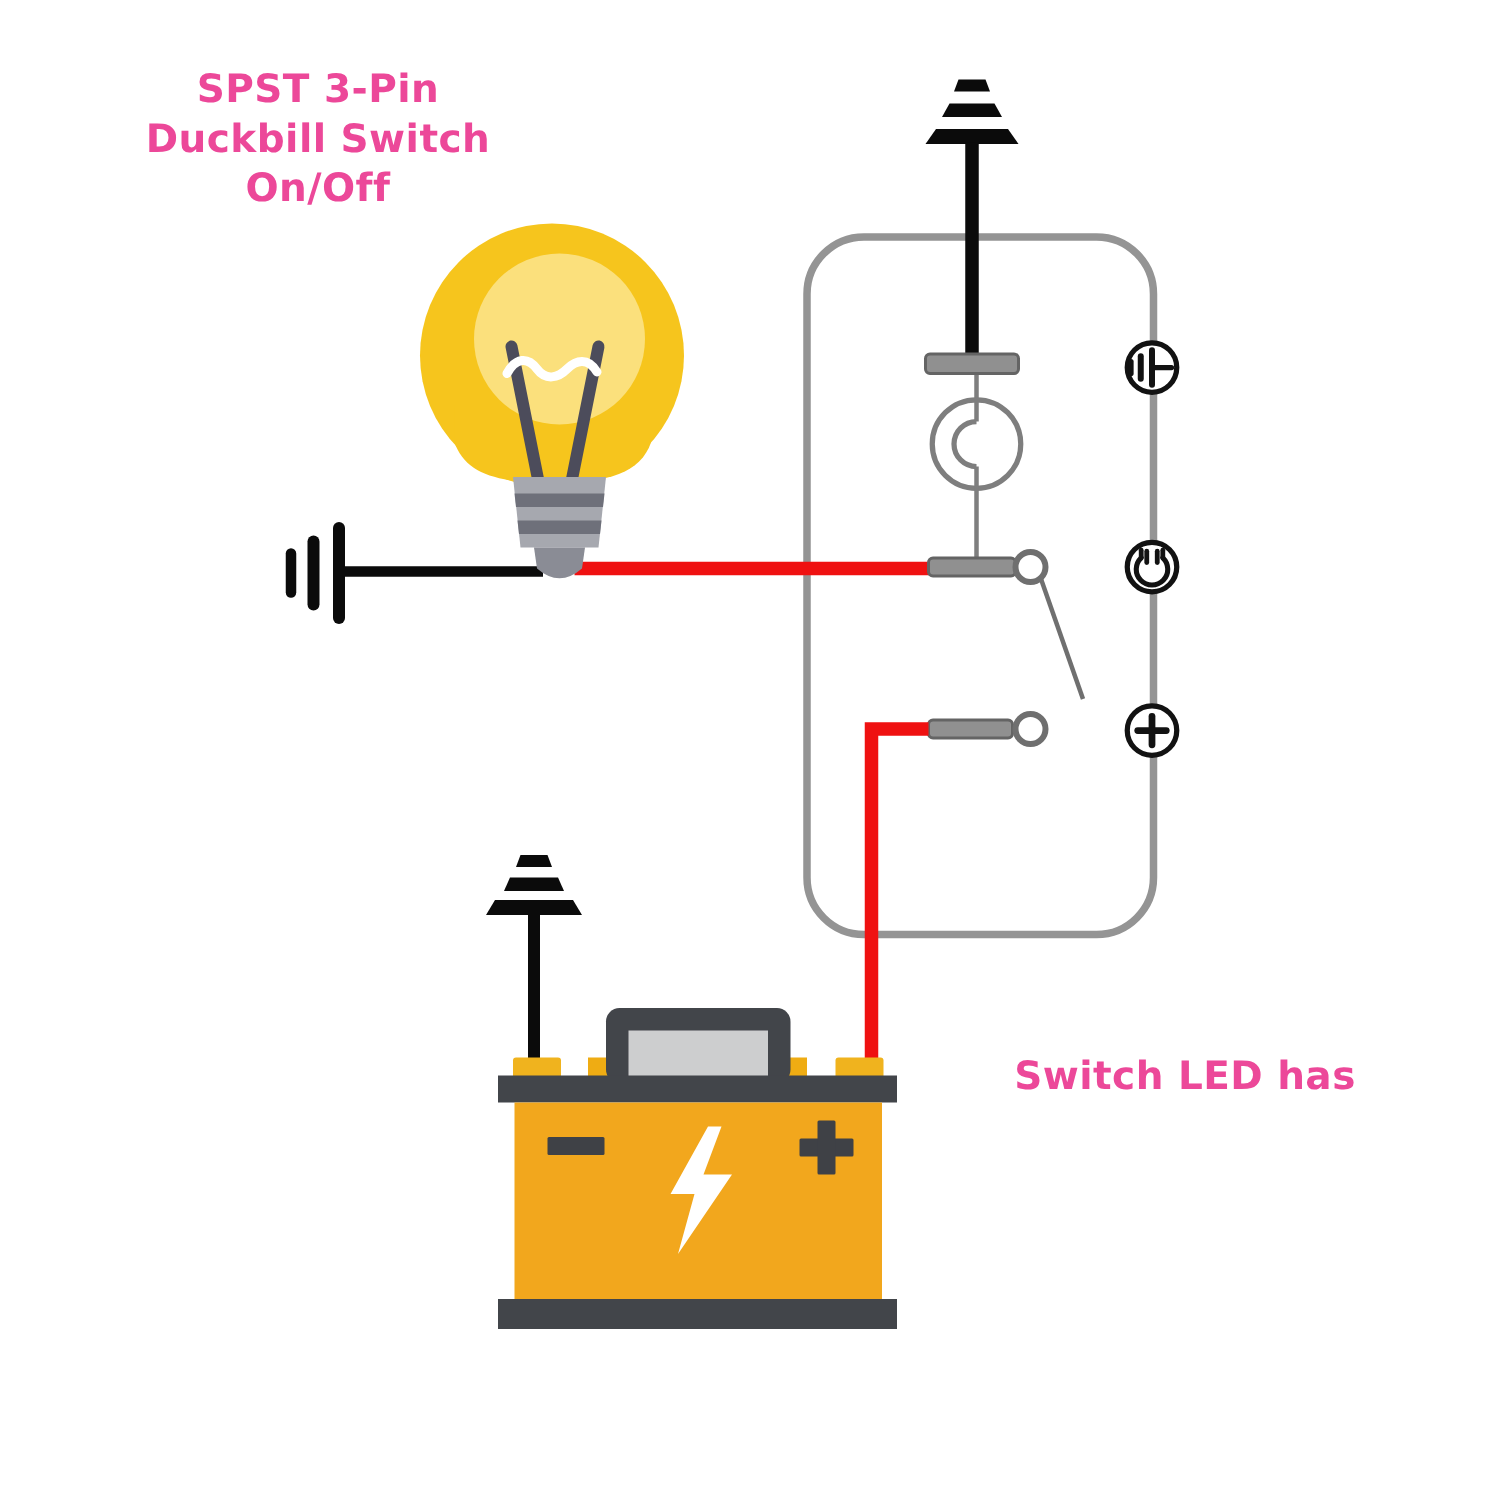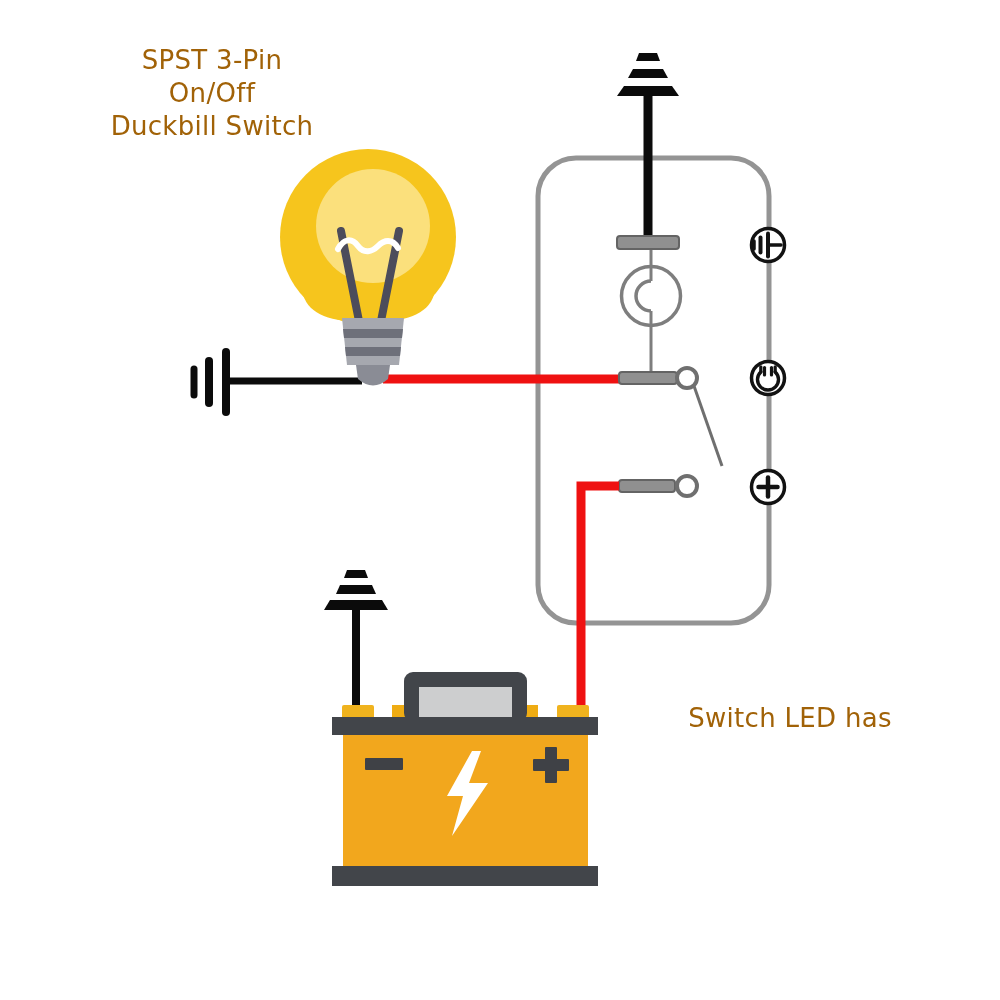--- a/index.html
+++ b/index.html
@@ -1,32 +1,32 @@
 <!DOCTYPE html>
 <html><head>
 <meta charset="utf-8">
 <style>
   html,body{margin:0;padding:0;background:#fff;}
   .stage{position:relative;width:1000px;height:1000px;background:#fff;overflow:hidden;
          font-family:"DejaVu Sans","Liberation Sans",sans-serif;}
   .stage svg{position:absolute;left:0;top:0;}
-  .label{position:absolute;text-align:center;font-weight:400;font-size:26px;
-         line-height:33px;color:#a16207;letter-spacing:.3px;}
+  .label{position:absolute;text-align:center;font-weight:700;font-size:26px;
+         line-height:33px;color:#ec4899;letter-spacing:.3px;}
   .title{left:60px;top:44px;width:304px;}
   .note{left:618px;top:702px;width:344px;text-align:center;}
 </style>
 </head>
 <body>
 
 <div class="stage">
 
   <div class="label title">
     <div>SPST 3-Pin</div>
+    <div>Duckbill Switch</div>
     <div>On/Off</div>
-    <div>Duckbill Switch</div>
   </div>
 
   <div class="label note">
     <div>Switch LED has</div>
   </div>
 
   <svg width="1000" height="1000" viewBox="0 0 1000 1000">
 
     <rect x="538" y="158" width="231" height="465" rx="38" fill="#FFFFFF" stroke="#949494" stroke-width="5"></rect>
 

